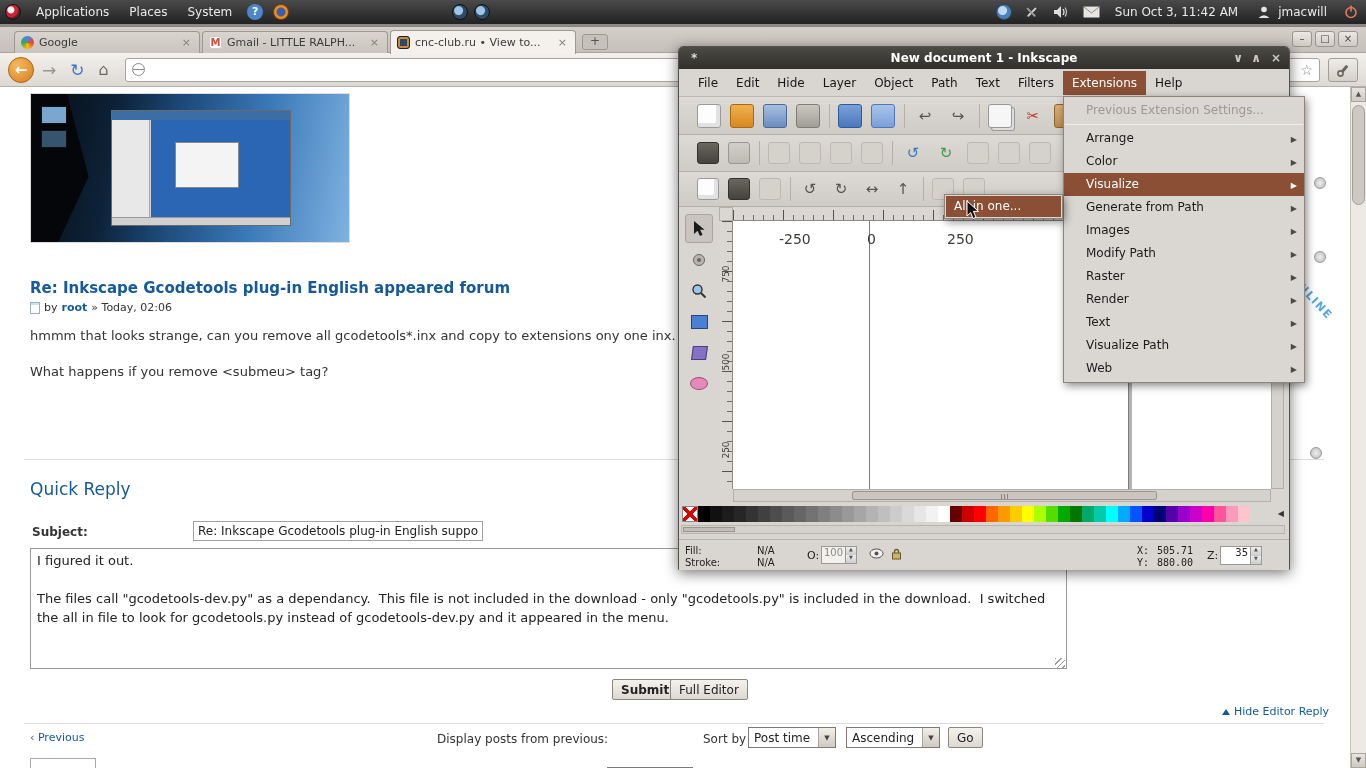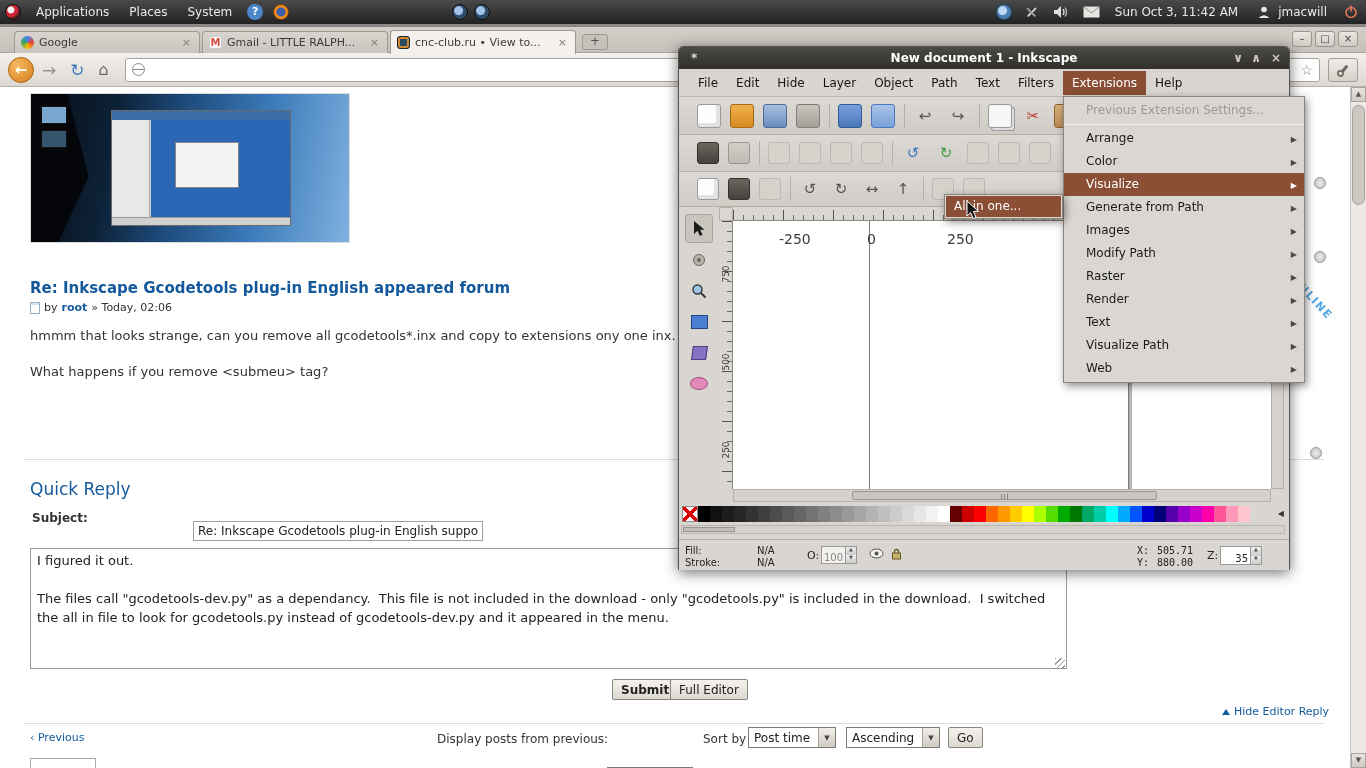--- a/index.html
+++ b/index.html
@@ -160,21 +160,21 @@
   .none{width:16px;height:16px;background-color:#fff;border:1px solid #888;
     background-image:linear-gradient(45deg,transparent 42%,#d00 42%,#d00 58%,transparent 58%),
                      linear-gradient(-45deg,transparent 42%,#d00 42%,#d00 58%,transparent 58%);}
   .swatch{width:12px;height:16px;display:inline-block;}
   .palarrow{position:absolute;right:5px;top:462px;font-size:8px;color:#333;}
   .palscroll{position:absolute;left:2px;top:478px;width:604px;height:9px;background:#d5d1cc;border:1px solid #b9b4ad;}
   .palthumb{position:absolute;left:1px;top:1px;width:52px;height:5px;background:#c3beb7;border:1px solid #9a958e;}
   
   #status{position:absolute;left:0;right:0;top:492px;height:31px;background:#d9d5d0;border-top:1px solid #b4afa8;font-size:10px;color:#222;}
   .st{position:absolute;}
-  .spin{position:absolute;background:#f3f1ee;border:1px solid #999;display:flex;align-items:flex-end;}
+  .spin{position:absolute;background:#f3f1ee;border:1px solid #999;display:flex;align-items:flex-start;}
   .spin .val{flex:1;text-align:right;padding-right:2px;font-size:10px;color:#8a8a8a;}
   .spin .val.on{color:#222;}
   .spin .ud{width:11px;align-self:stretch;border-left:1px solid #999;display:flex;flex-direction:column;}
   .spin .ud span{flex:1;font-size:5px;line-height:4px;text-align:center;color:#555;background:linear-gradient(#eee,#ccc);}
   .mono{font-family:"DejaVu Sans Mono",monospace;}
 
   
   #extmenu{position:absolute;left:1063px;top:96px;width:242px;z-index:60;background:#dad6d1;border:1px solid #8b857c;
     box-shadow:2px 3px 8px rgba(0,0,0,.45);padding:2px 0;}
   .emi{height:23px;line-height:23px;padding-left:22px;font-size:12px;color:#1b1b1b;position:relative;}
@@ -258,21 +258,21 @@
         <span>» Today, 02:06</span>
       </div>
 
       <div class="para abs" style="top:241px;">hmmm that looks strange, can you remove all gcodetools*.inx and copy to extensions ony one inx. May be ther</div>
       <div class="para abs" style="top:277px;">What happens if you remove &lt;submeu&gt; tag?</div>
 
       <div class="rule" style="left:24px;top:372px;width:1300px;"></div>
 
       <div id="qr-title" class="abs">Quick Reply</div>
 
-      <div class="abs fieldlabel" style="left:32px;top:424px;">Subject:</div>
+      <div class="abs fieldlabel" style="left:32px;top:438px;">Subject:</div>
       <input id="subject-input" value="Re: Inkscape Gcodetools plug-in English support" style="">
 
       <textarea id="msg" spellcheck="false" style="">I figured it out.
 
 The files call "gcodetools-dev.py" as a dependancy.  This file is not included in the download - only "gcodetools.py" is included in the download.  I switched the all in file to look for gcodetools.py instead of gcodetools-dev.py and it appeared in the menu.</textarea>
       <div class="grip"></div>
 
       <button class="btn" style="left:612px;top:592px;font-weight:bold;">Submit</button>
       <button class="btn" style="left:670px;top:592px;">Full Editor</button>
 

